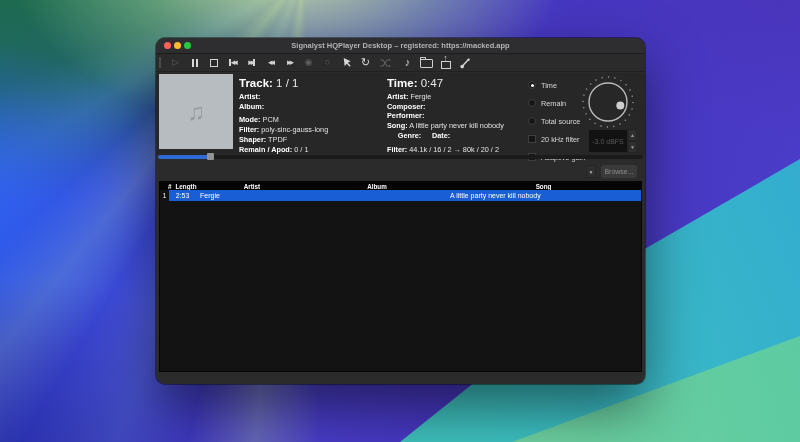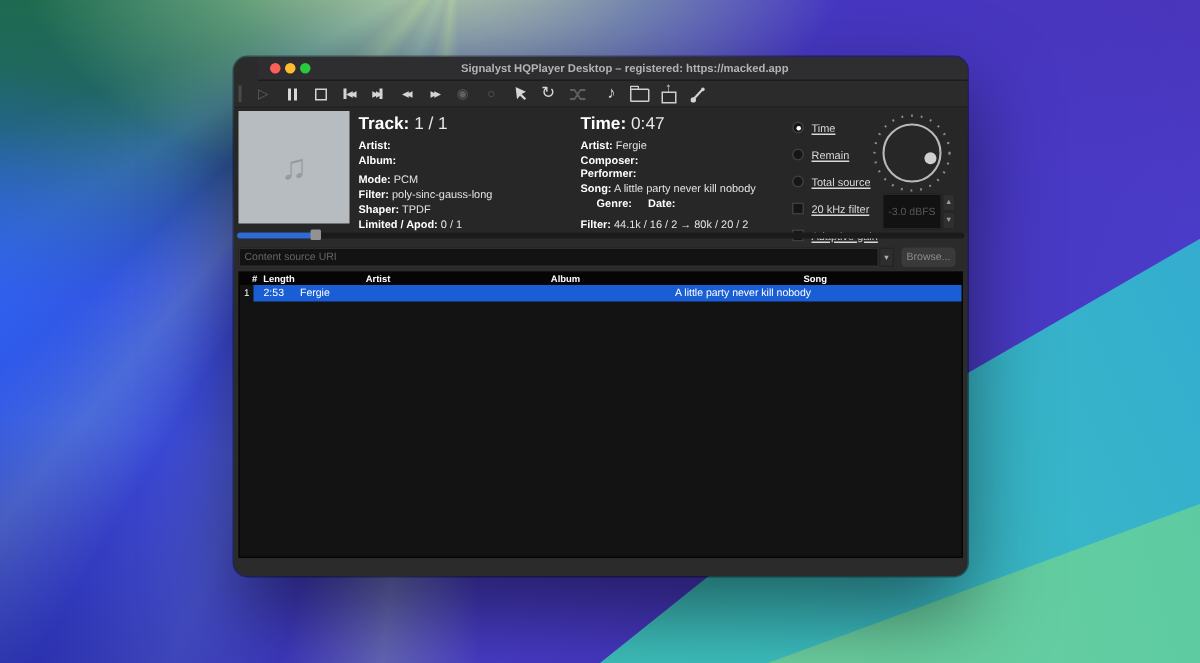--- a/index.html
+++ b/index.html
@@ -20,21 +20,21 @@
   .bg-tr-purple{background:radial-gradient(ellipse 420px 300px at 104% -6%, rgba(74,42,166,.4) 0%, rgba(74,42,166,0) 60%);}
   .bg-br-teal{clip-path:polygon(100% 36%,100% 100%,50% 100%,79% 58%);
     background:linear-gradient(245deg,#32a9d2 0%,#3cbfc2 45%,#49c7ac 100%);}
   .bg-br-green{clip-path:polygon(100% 76%,100% 100%,64% 100%);
     background:linear-gradient(255deg,#58c9a2 0%,#8bdA9e 100%);}
 
   
   .window{position:absolute;left:156px;top:38px;width:489px;height:346px;
     background:#2b2b2b;border-radius:9px;overflow:hidden;
     box-shadow:0 24px 55px rgba(0,0,0,.5),0 0 0 1px rgba(0,0,0,.4);}
-  .titlebar{position:absolute;left:16px;top:0;width:100%;height:15px;background:#2e2d30;
+  .titlebar{position:absolute;left:0;top:0;width:100%;height:15px;background:#2e2d30;
     border-bottom:1px solid #1c1c1c;}
   .tl{position:absolute;top:4px;width:7px;height:7px;border-radius:50%;}
   .title-text{position:absolute;left:0;right:0;top:3px;text-align:center;
     font-size:7.5px;font-weight:bold;color:#b3b3b3;}
 
   .toolbar{position:absolute;left:0;top:16px;width:100%;height:18px;background:#2b2b2b;
     border-bottom:1px solid #202020;display:flex;align-items:center;gap:6px;padding-left:3px;box-sizing:border-box;}
   .tb-handle{width:2px;height:11px;background:#4a4a4a;margin-right:2px;}
   .tbi{width:13px;height:14px;display:flex;align-items:center;justify-content:center;
     color:#d4d4d4;font-size:9px;line-height:1;}
@@ -63,21 +63,21 @@
   .time-col{left:231px;top:4px;}
   .genre-lbl{display:inline-block;width:45px;}
 
   .opts{position:absolute;left:372px;top:3px;}
   .opt{display:flex;align-items:center;gap:5px;height:18px;}
   .radio{width:8px;height:8px;border-radius:50%;background:#161616;border:1px solid #3e3e3e;
     box-sizing:border-box;position:relative;}
   .radio.checked::after{content:"";position:absolute;left:2px;top:2px;width:3px;height:3px;
     border-radius:50%;background:#fff;}
   .checkbox{width:8px;height:8px;background:#161616;border:1px solid #3e3e3e;box-sizing:border-box;}
-  .opt span{font-size:7.3px;color:#d8d8d8;text-decoration:underline;}
+  .opt span{font-size:7.3px;color:#d8d8d8;}
 
   .knob{position:absolute;left:424px;top:1px;}
   .dbfs{position:absolute;left:432px;top:56px;width:40px;height:24px;background:#121212;
     border:1px solid #262626;box-sizing:border-box;display:flex;align-items:center;justify-content:center;
     font-size:7px;color:#585858;}
   .spinner{position:absolute;left:472px;top:56px;width:9px;height:24px;display:flex;flex-direction:column;}
   .spinner div{flex:1;background:#2f2f2f;border:1px solid #242424;font-size:5px;color:#9a9a9a;
     display:flex;align-items:center;justify-content:center;}
 
   
@@ -209,21 +209,21 @@
     </div>
 
     <div class="col track-col">
       <div class="heading"><b>Track:</b> <span>1 / 1</span></div>
       <div><b>Artist:</b> <span></span></div>
       <div><b>Album:</b> <span></span></div>
       <div class="gapline"></div>
       <div><b>Mode:</b> <span>PCM</span></div>
       <div><b>Filter:</b> <span>poly-sinc-gauss-long</span></div>
       <div><b>Shaper:</b> <span>TPDF</span></div>
-      <div><b>Limited / Apod:</b> <span>0 / 1</span></div>
+      <div><b>Remain / Apod:</b> <span>0 / 1</span></div>
     </div>
 
     <div class="col time-col">
       <div class="heading"><b>Time:</b> <span>0:47</span></div>
       <div><b>Artist:</b> <span>Fergie</span></div>
       <div><b>Composer:</b> <span></span></div>
       <div><b>Performer:</b> <span></span></div>
       <div><b>Song:</b> <span>A little party never kill nobody</span></div>
       <div><b class="genre-lbl">Genre:</b><b>Date:</b></div>
       <div class="gapline"></div>
@@ -266,21 +266,20 @@
       <div>▼</div>
     </div>
   </div>
 
   <div class="progress">
     <div class="progress-fill" style="width: 10.5%;"></div>
     <div class="progress-handle" style="left: 10.5%;"></div>
   </div>
 
   <div class="uri-row">
-    <input class="uri-input" placeholder="Content source URI" style="">
     <div class="uri-drop">
       <span>▼</span>
     </div>
     <div class="browse">Browse...</div>
   </div>
 
   <div class="playlist">
     <div class="pl-header">
       <div class="ph-num">
         <span>#</span><span>Length</span>

